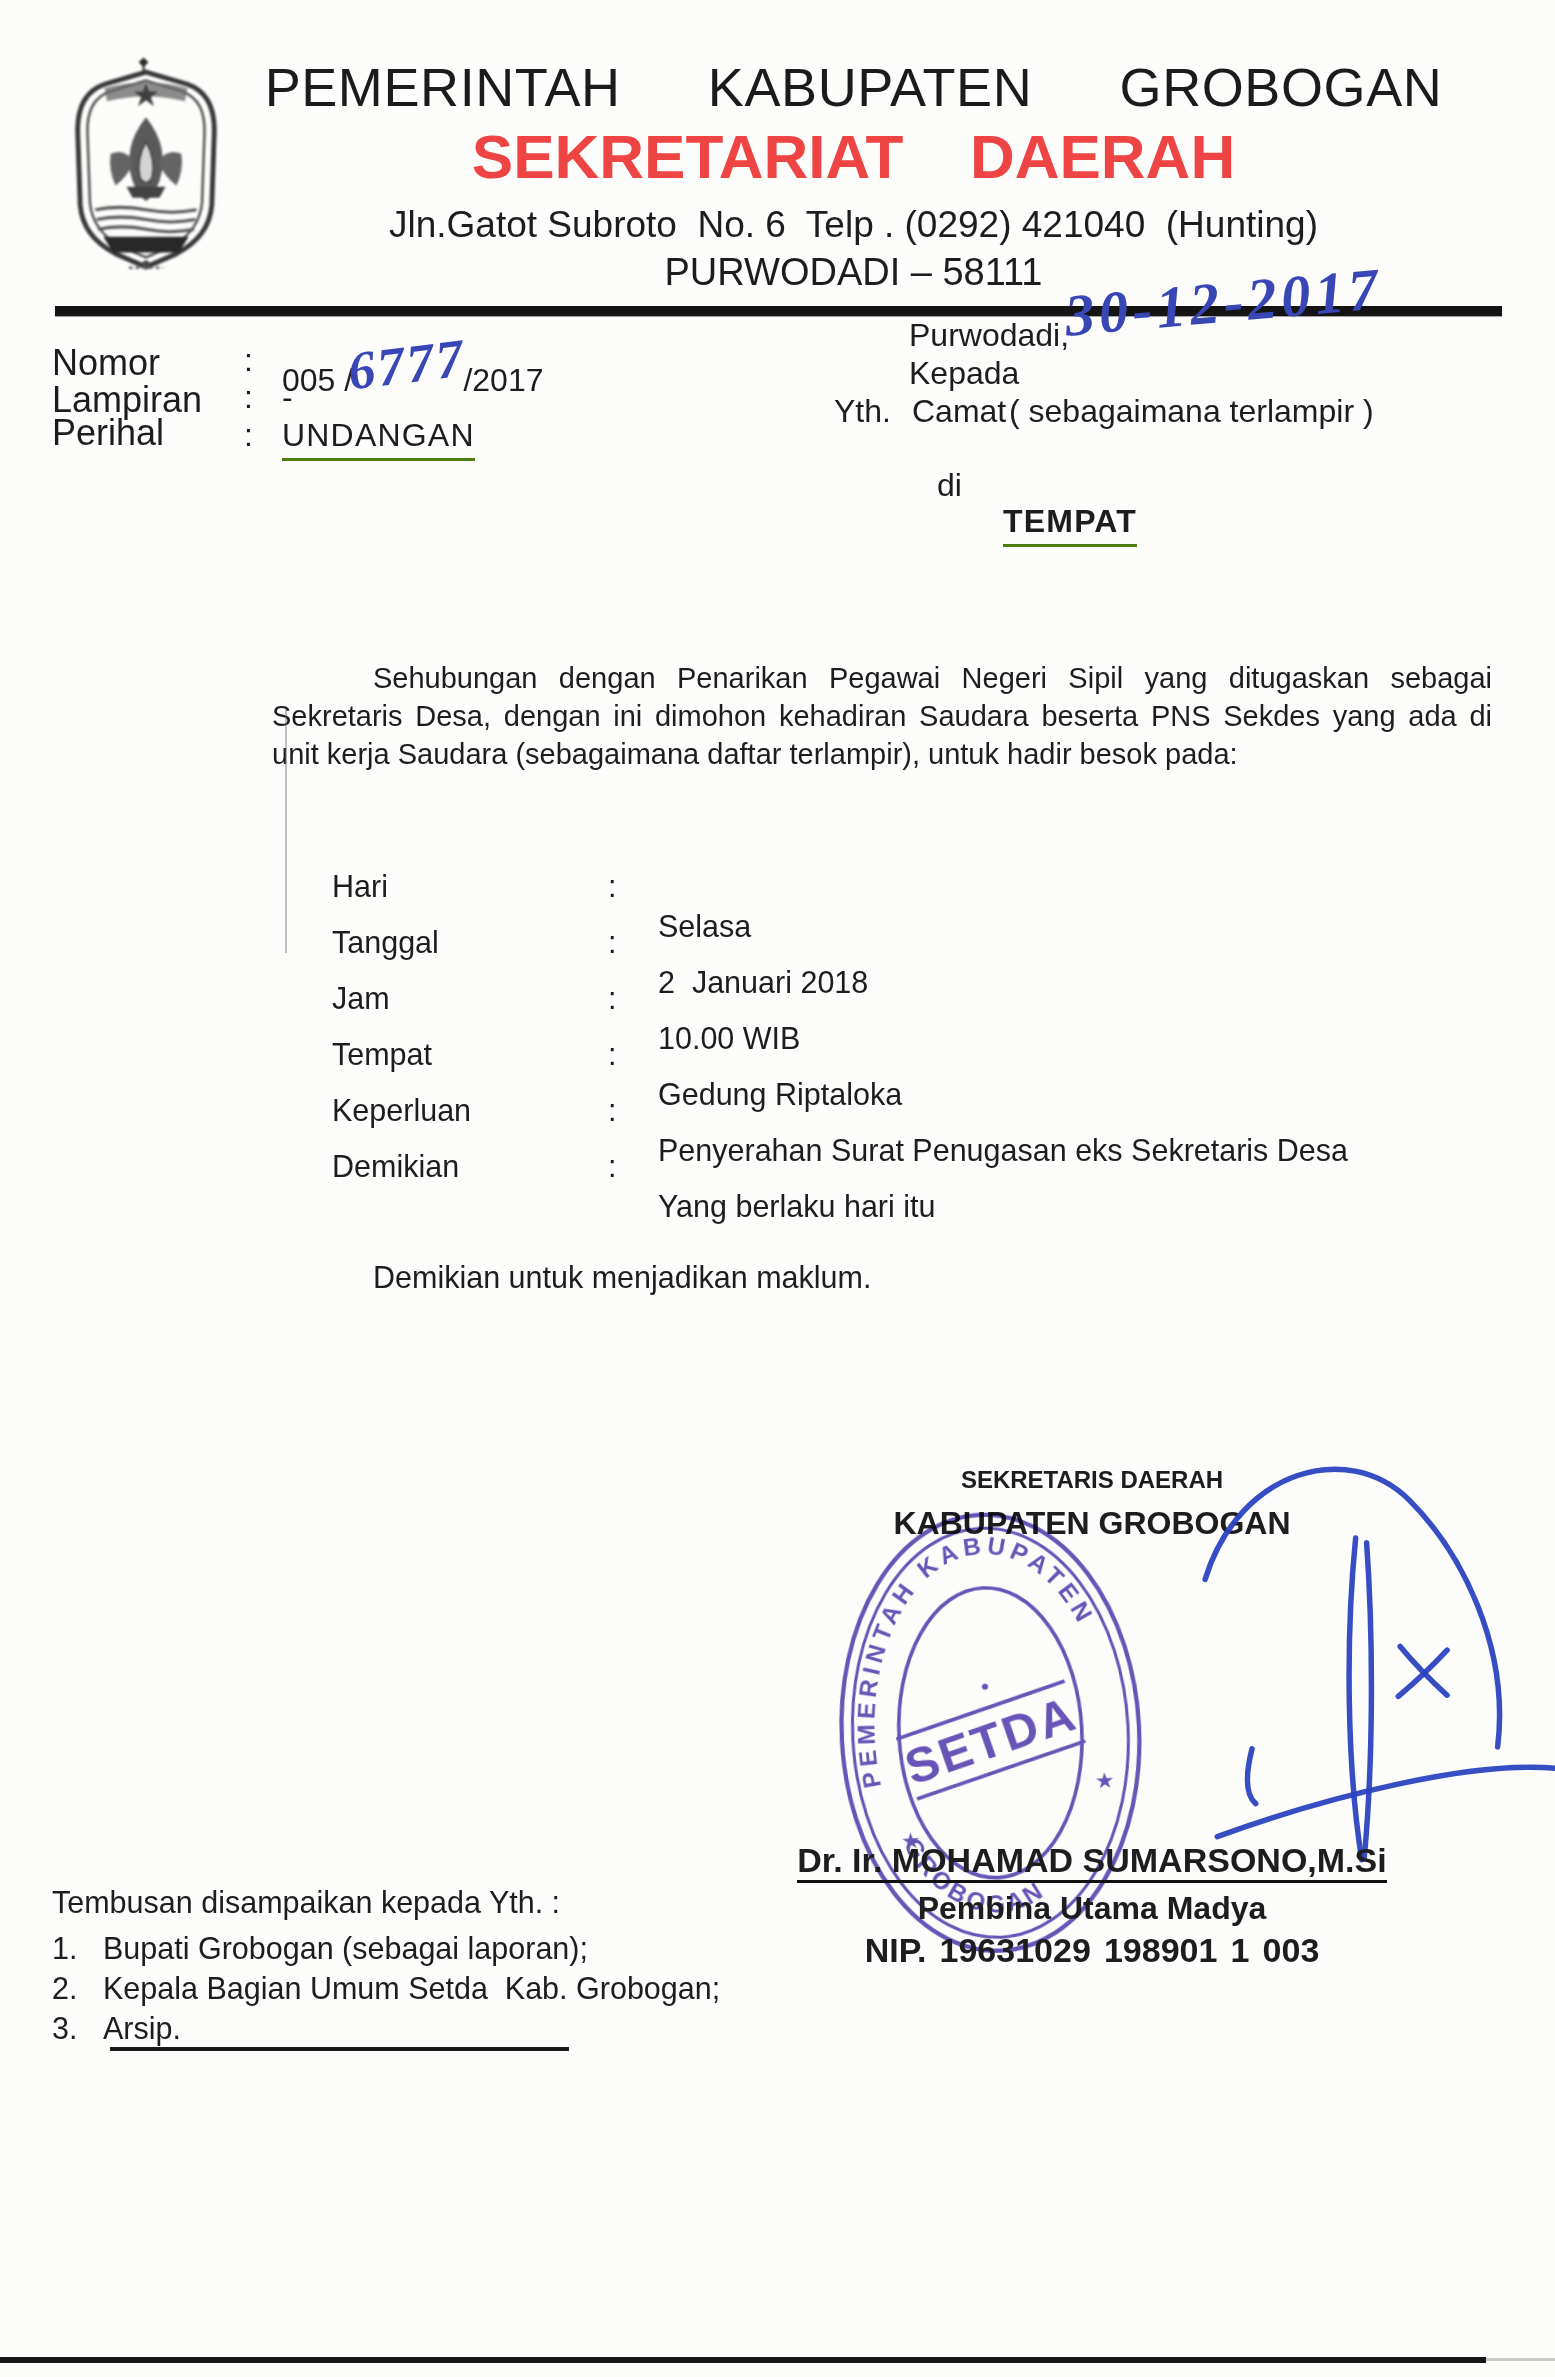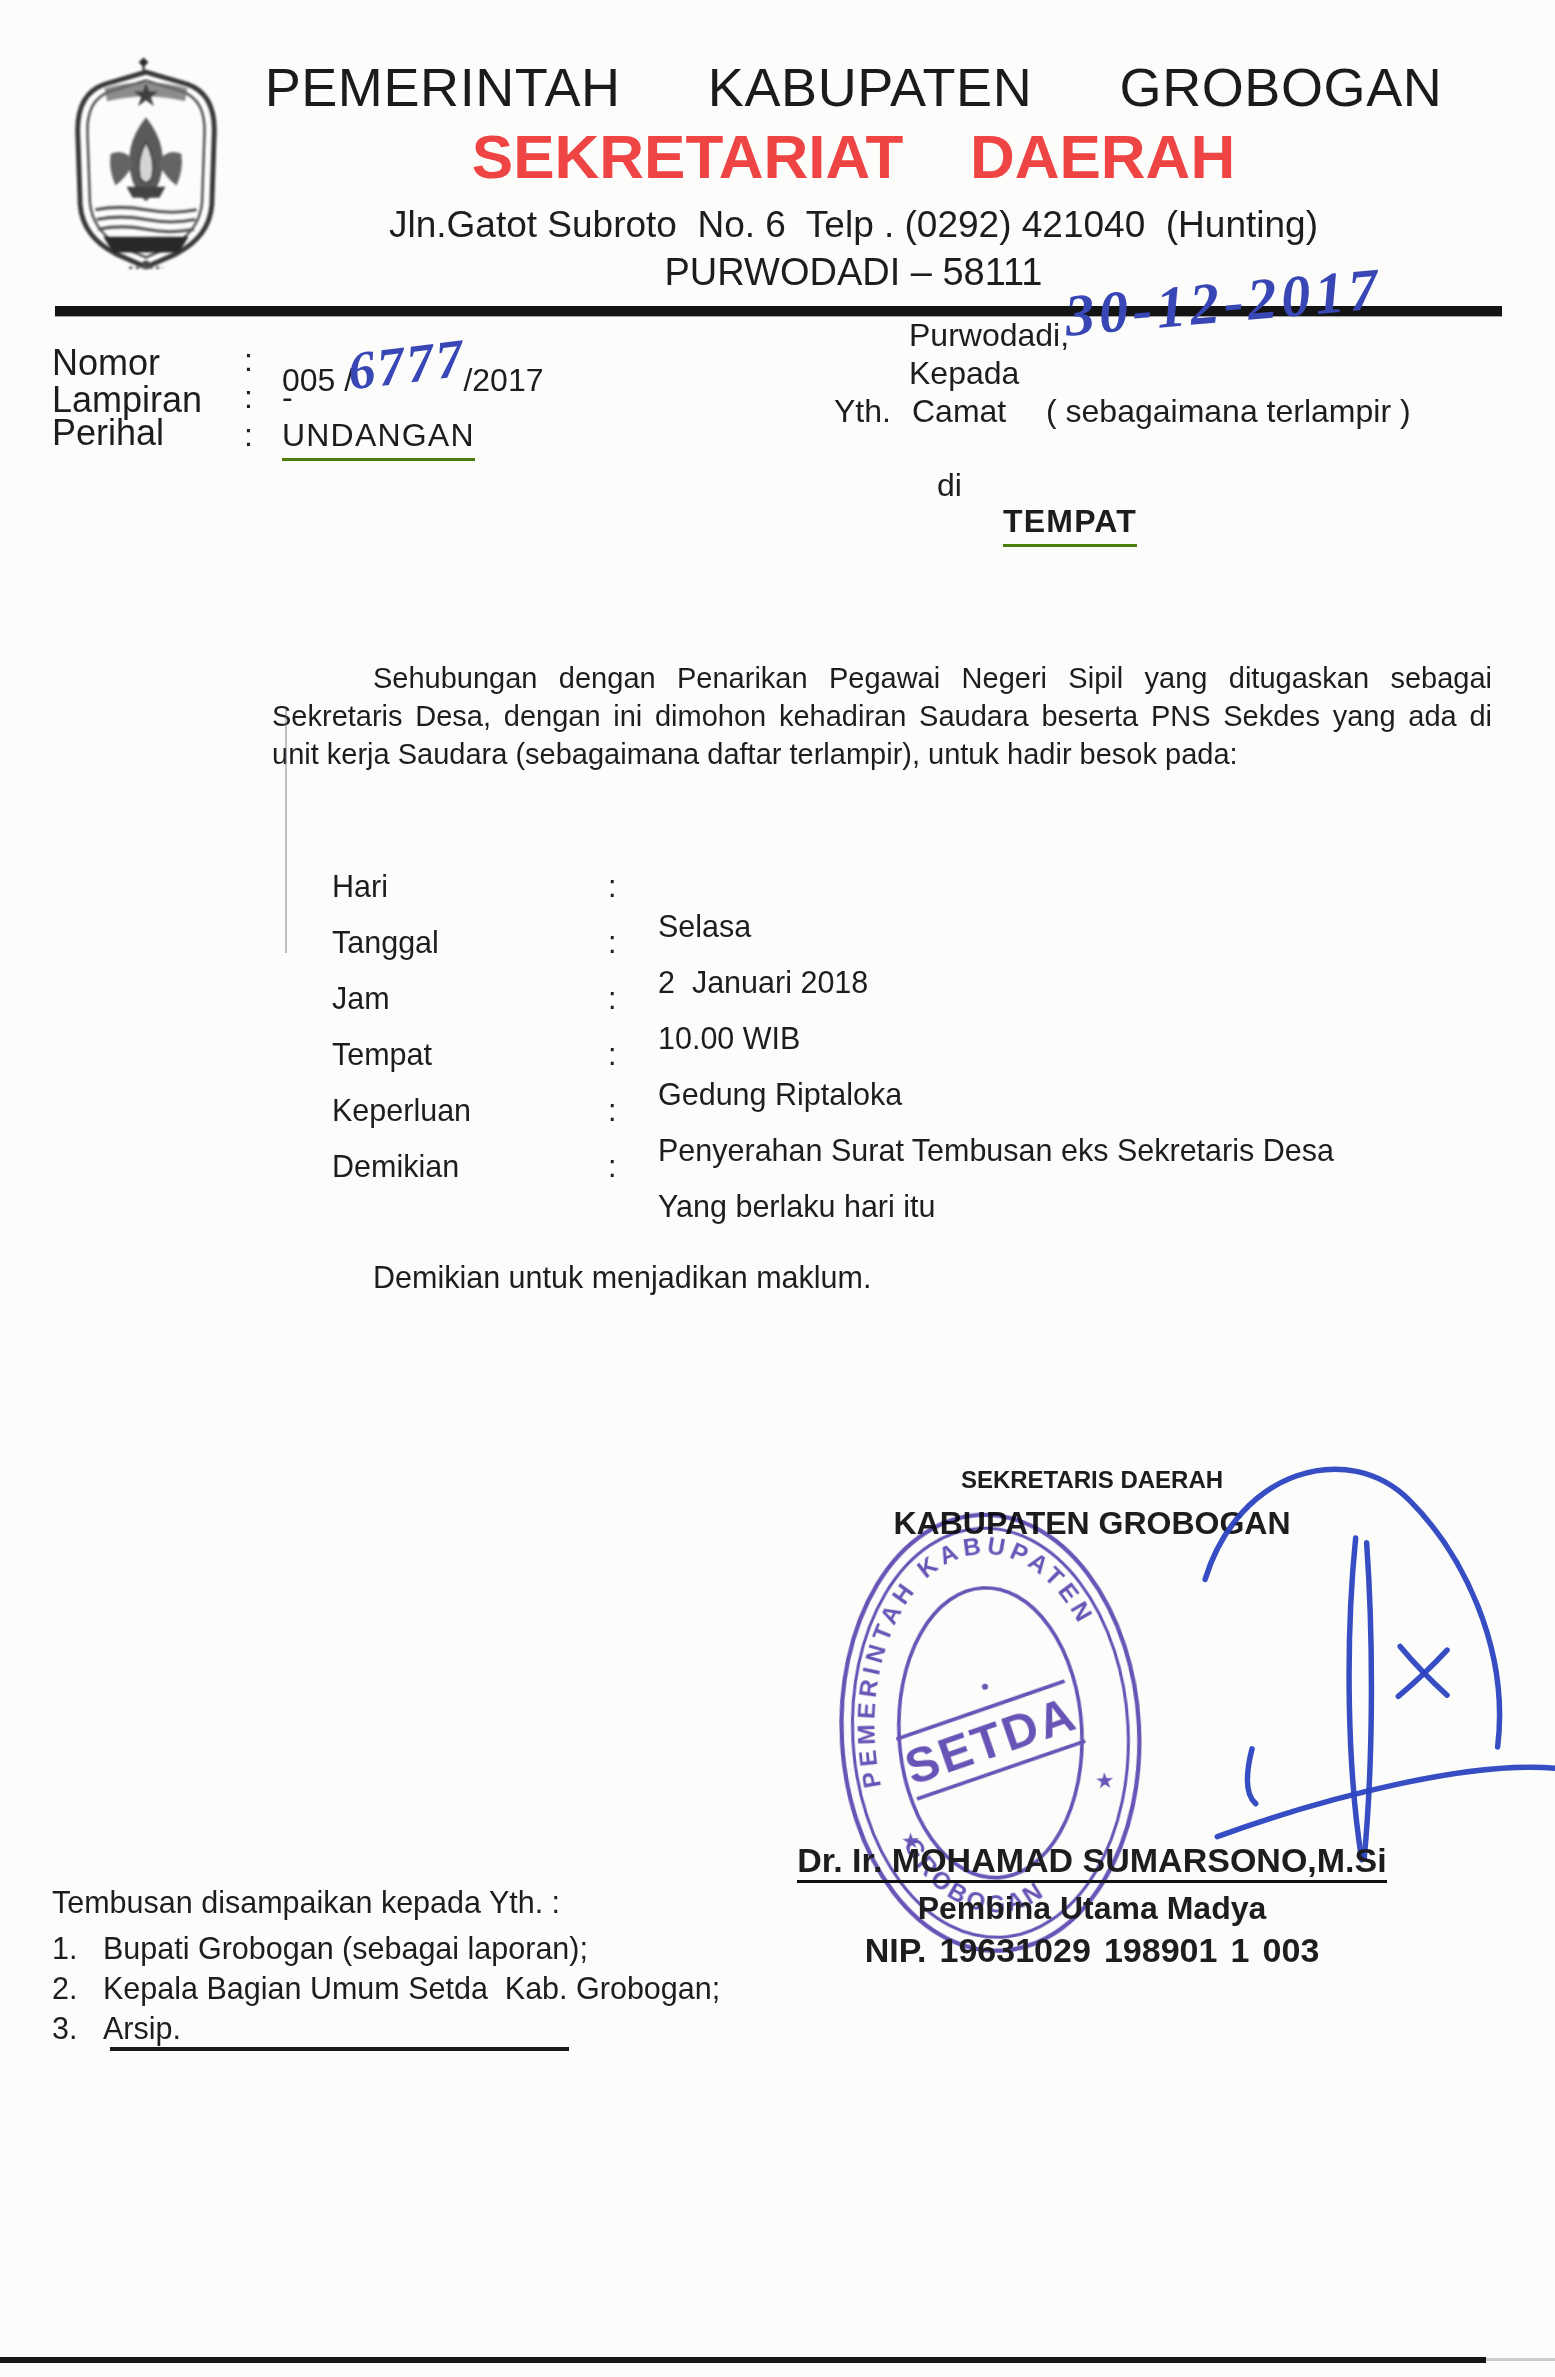--- a/index.html
+++ b/index.html
@@ -124,21 +124,21 @@
 <div class="abs meta-label" style="left:52px;top:412px;">Perihal</div>
 <div class="abs meta-colon" style="left:244px;top:417px;">:</div>
 <div class="abs meta-val u-black" style="left:282px;top:417px;letter-spacing:1.2px;">UNDANGAN</div>
 
 <div class="abs meta-val" style="left:909px;top:317px;">Purwodadi,</div>
 <div class="abs hw" id="hw-date" style="left:1062px;top:282px;">30-12-2017</div>
 
 <div class="abs meta-val" style="left:909px;top:355px;">Kepada</div>
 <div class="abs meta-val" style="left:834px;top:393px;">Yth.</div>
 <div class="abs meta-val" style="left:912px;top:393px;">Camat</div>
-<div class="abs meta-val pre" style="left:1046px;top:393px;">( sebagaimana terlampir )</div>
+<div class="abs meta-val pre" style="left:1009px;top:393px;">( sebagaimana terlampir )</div>
 <div class="abs meta-val" style="left:937px;top:467px;">di</div>
 <div class="abs meta-val u-black" style="left:1003px;top:503px;font-weight:600;letter-spacing:1.2px;border-bottom-width:3.7px;">TEMPAT</div>
 
 <div class="abs" id="paragraph">
   <div class="pline first">Sehubungan dengan Penarikan Pegawai Negeri Sipil yang ditugaskan sebagai</div>
   <div class="pline">Sekretaris Desa, dengan ini dimohon kehadiran Saudara beserta PNS Sekdes yang ada di</div>
   <div class="pline last">unit kerja Saudara (sebagaimana daftar terlampir), untuk hadir besok pada:</div>
 </div>
 
 <div class="abs" id="details">
@@ -158,21 +158,21 @@
     <span class="dval">10.00 WIB</span>
   </div>
   <div class="drow">
     <span>Tempat</span>
     <span>:</span>
     <span class="dval">Gedung Riptaloka</span>
   </div>
   <div class="drow">
     <span>Keperluan</span>
     <span>:</span>
-    <span class="dval">Penyerahan Surat Tembusan eks Sekretaris Desa</span>
+    <span class="dval">Penyerahan Surat Penugasan eks Sekretaris Desa</span>
   </div>
   <div class="drow">
     <span>Demikian</span>
     <span>:</span>
     <span class="dval">Yang berlaku hari itu</span>
   </div>
 </div>
 
 <div class="abs" id="closing">Demikian untuk menjadikan maklum.</div>
 

